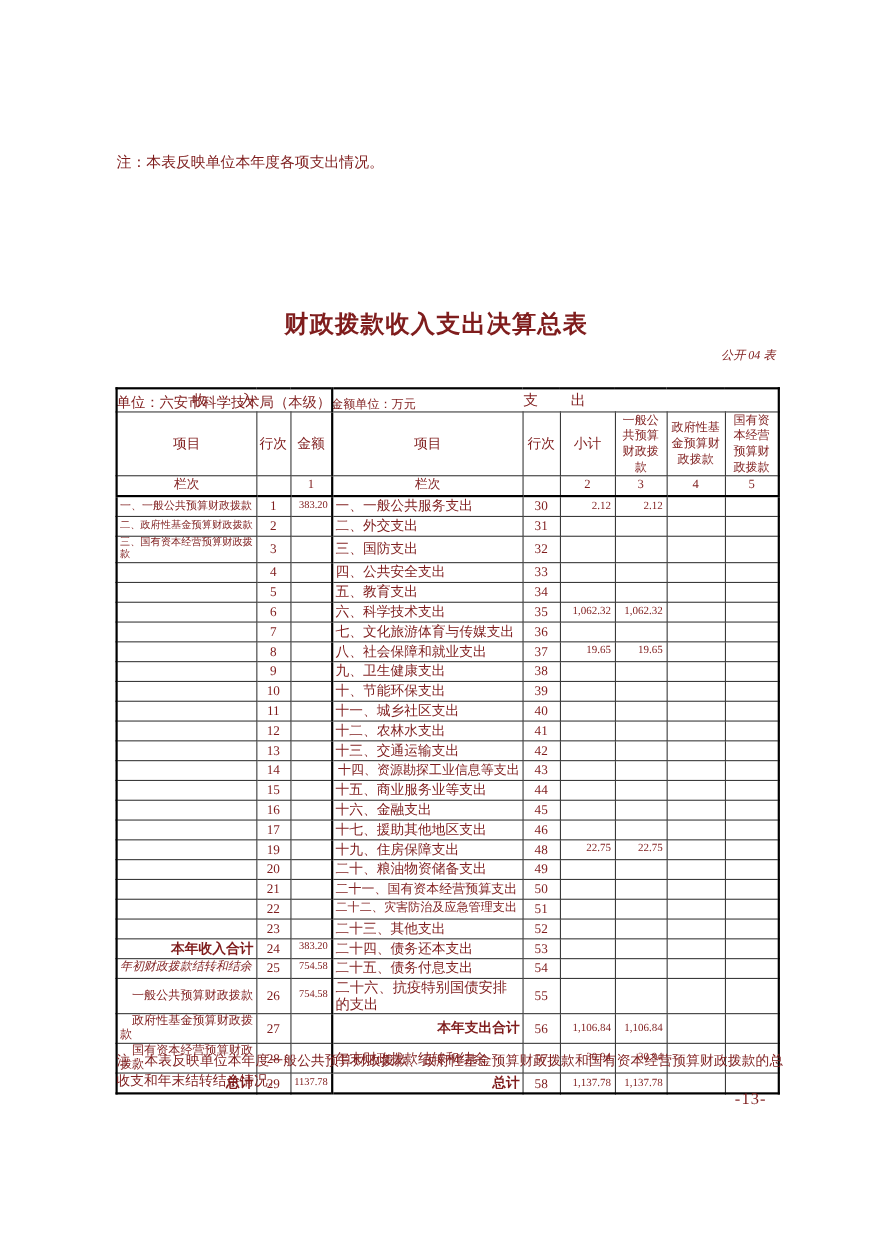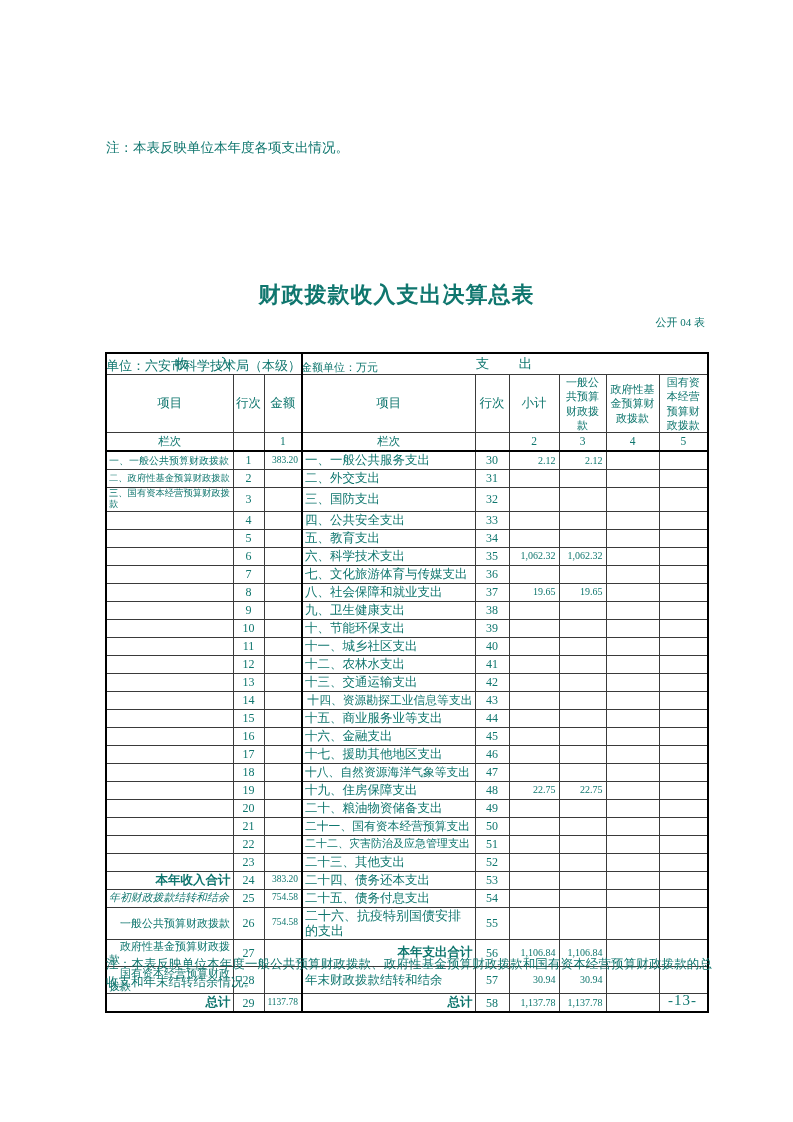--- a/index.html
+++ b/index.html
@@ -1,25 +1,25 @@
 <!DOCTYPE html>
 <html><head>
 <meta charset="utf-8">
 <style>
   html,body{margin:0;padding:0;background:#ffffff;}
   .page{position:relative;width:793px;height:1122px;background:#fff;
-        font-family:"Liberation Serif","DejaVu Serif",serif;color:#0f766e;overflow:hidden;}
+        font-family:"Liberation Serif","DejaVu Serif",serif;color:#7f1d1d;overflow:hidden;}
 
   .top-note{position:absolute;left:106px;top:139px;font-size:13.5px;}
 
   .title{position:absolute;left:0;top:280px;width:100%;margin:0;text-align:center;
          font-size:22px;font-weight:bold;letter-spacing:1px;
          font-family:"Liberation Sans","DejaVu Sans",sans-serif;}
 
-  .table-code{position:absolute;right:88px;top:315px;font-size:11px;}
+  .table-code{position:absolute;right:88px;top:315px;font-size:11px;font-style:italic;}
 
   .unit-row{position:absolute;left:106px;top:329px;width:601px;
             display:flex;align-items:flex-end;margin-top:28px;}
   .unit-label{font-size:13px;}
   .amount-unit{font-size:11px;}
 
   table.fiscal{position:absolute;left:105px;top:352px;width:602px;
                border-collapse:collapse;table-layout:fixed;border:2px solid #000;}
   .fiscal th,.fiscal td{border:1px solid #3a3a3a;padding:0 2px;overflow:hidden;
                font-weight:normal;line-height:1.2;}
@@ -283,31 +283,20 @@
           <td class="num amt"></td>
           <td class="item sep-l">十七、援助其他地区支出</td>
           <td class="rowno">46</td>
           <td class="num"></td>
           <td class="num"></td>
           <td class="num"></td>
           <td class="num"></td>
         </tr>
         <tr>
           <td class="item"></td>
-          <td class="rowno">18</td>
-          <td class="num amt"></td>
-          <td class="item sep-l" style="font-size: 11.8px;">十八、自然资源海洋气象等支出</td>
-          <td class="rowno">47</td>
-          <td class="num"></td>
-          <td class="num"></td>
-          <td class="num"></td>
-          <td class="num"></td>
-        </tr>
-        <tr>
-          <td class="item"></td>
           <td class="rowno">19</td>
           <td class="num amt"></td>
           <td class="item sep-l">十九、住房保障支出</td>
           <td class="rowno">48</td>
           <td class="num">22.75</td>
           <td class="num">22.75</td>
           <td class="num"></td>
           <td class="num"></td>
         </tr>
         <tr>

